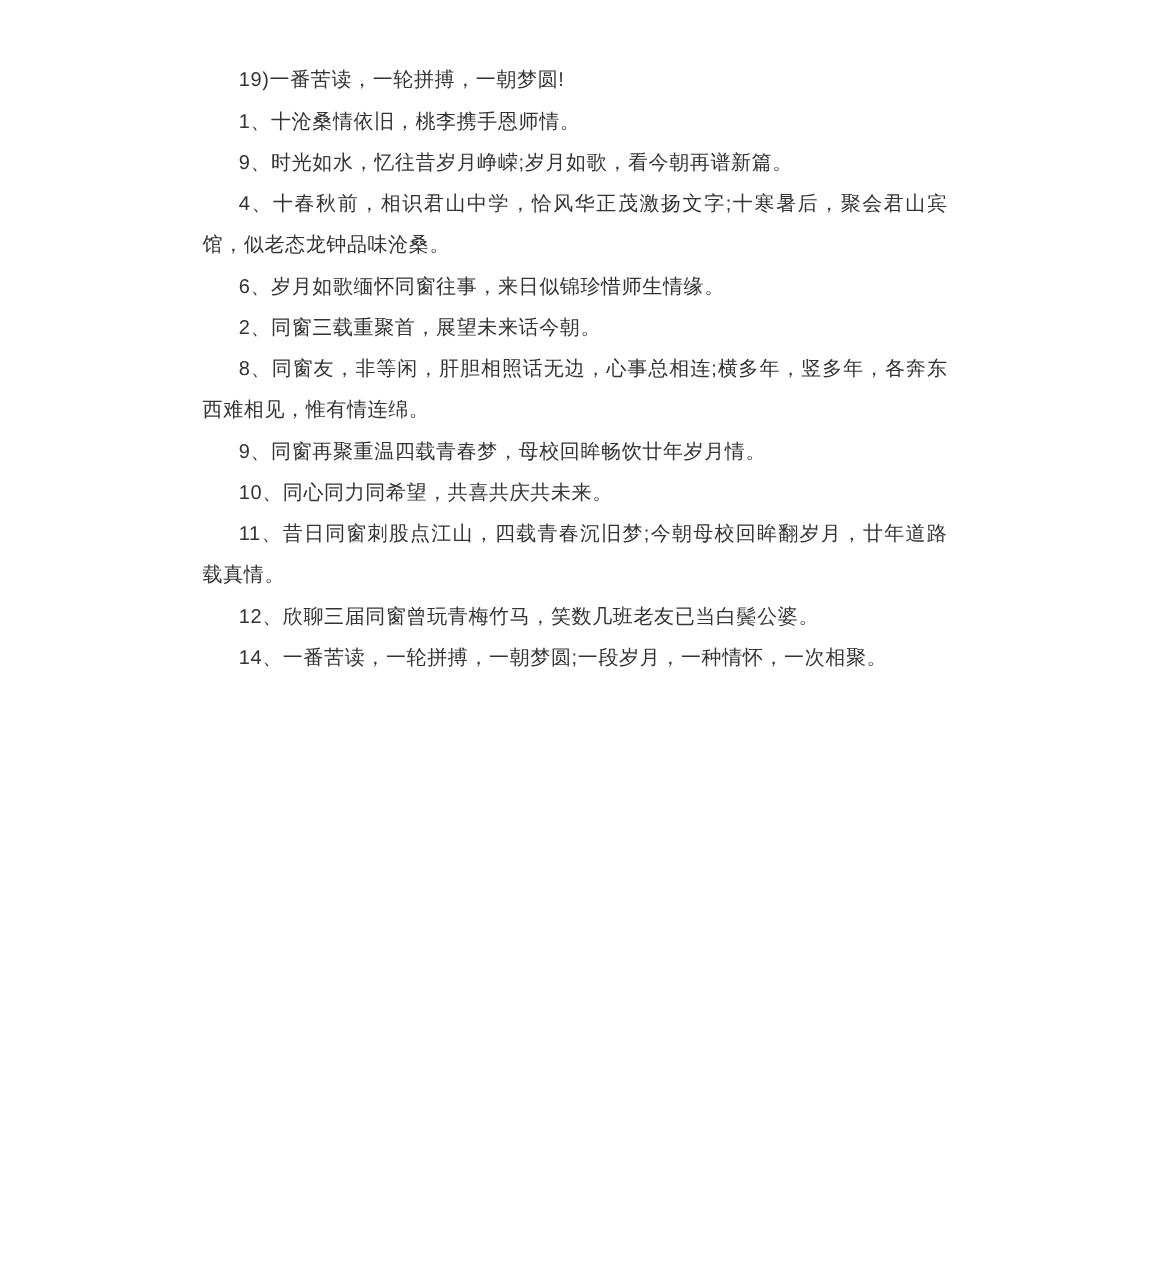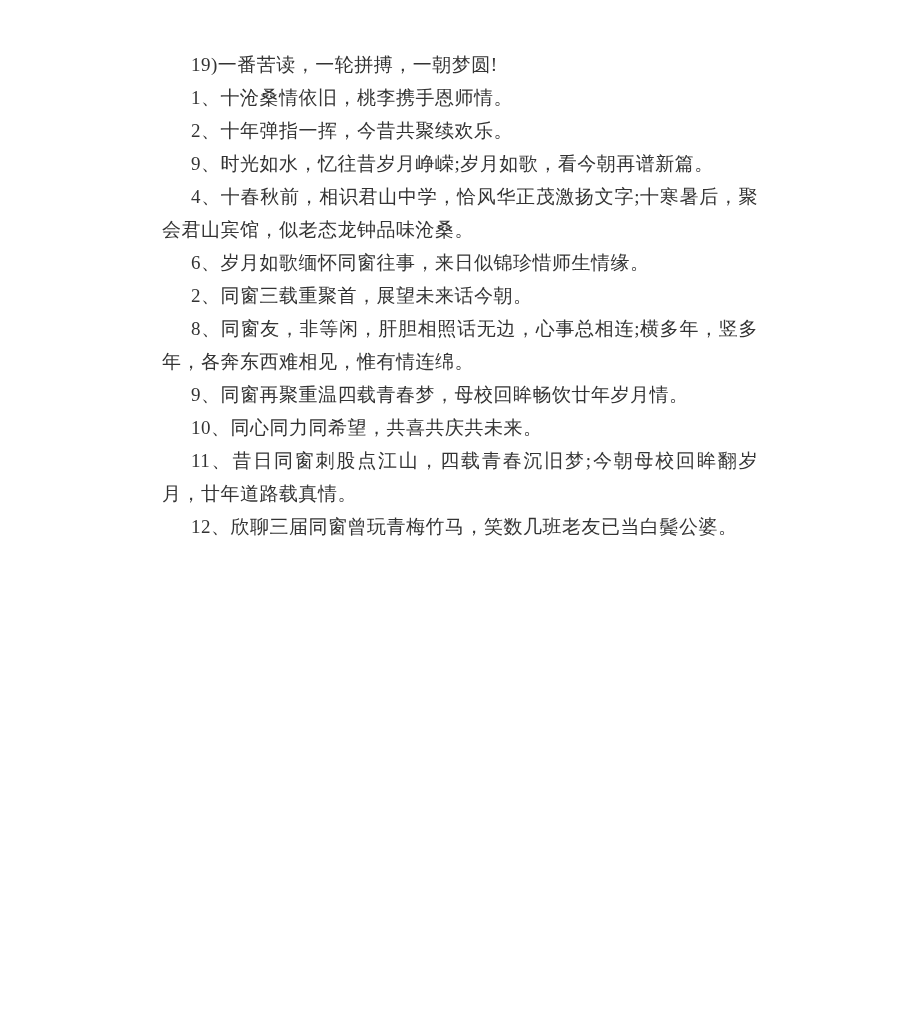--- a/index.html
+++ b/index.html
@@ -13,44 +13,44 @@
     height: 1009px;
     background: #ffffff;
     overflow: hidden;
   }
   .content {
     position: absolute;
     left: 162px;
     top: 48px;
     width: 596px;
     color: #333333;
-    font-family: Liberation Serif, serif;
-    font-size: 19px;
+    font-family: Liberation Sans, sans-serif;
+    font-size: 16px;
     line-height: 33px;
     text-align: justify;
     text-justify: inter-ideograph;
     letter-spacing: 0.5px;
   }
   .content p {
     margin: 0;
     padding: 0;
     text-indent: 29px;
   }
 </style>
 </head>
 <body>
 
 <div class="page">
   <div class="content">
     <p>19)一番苦读，一轮拼搏，一朝梦圆!</p>
     <p>1、十沧桑情依旧，桃李携手恩师情。</p>
-    <p>2、十年弹指一挥，今昔共聚续欢乐。</p>
     <p>9、时光如水，忆往昔岁月峥嵘;岁月如歌，看今朝再谱新篇。</p>
     <p>4、十春秋前，相识君山中学，恰风华正茂激扬文字;十寒暑后，聚会君山宾馆，似老态龙钟品味沧桑。</p>
     <p>6、岁月如歌缅怀同窗往事，来日似锦珍惜师生情缘。</p>
     <p>2、同窗三载重聚首，展望未来话今朝。</p>
     <p>8、同窗友，非等闲，肝胆相照话无边，心事总相连;横多年，竖多年，各奔东西难相见，惟有情连绵。</p>
     <p>9、同窗再聚重温四载青春梦，母校回眸畅饮廿年岁月情。</p>
     <p>10、同心同力同希望，共喜共庆共未来。</p>
     <p>11、昔日同窗刺股点江山，四载青春沉旧梦;今朝母校回眸翻岁月，廿年道路载真情。</p>
     <p>12、欣聊三届同窗曾玩青梅竹马，笑数几班老友已当白鬓公婆。</p>
+    <p>14、一番苦读，一轮拼搏，一朝梦圆;一段岁月，一种情怀，一次相聚。</p>
   </div>
 </div>
 
 </body></html>

